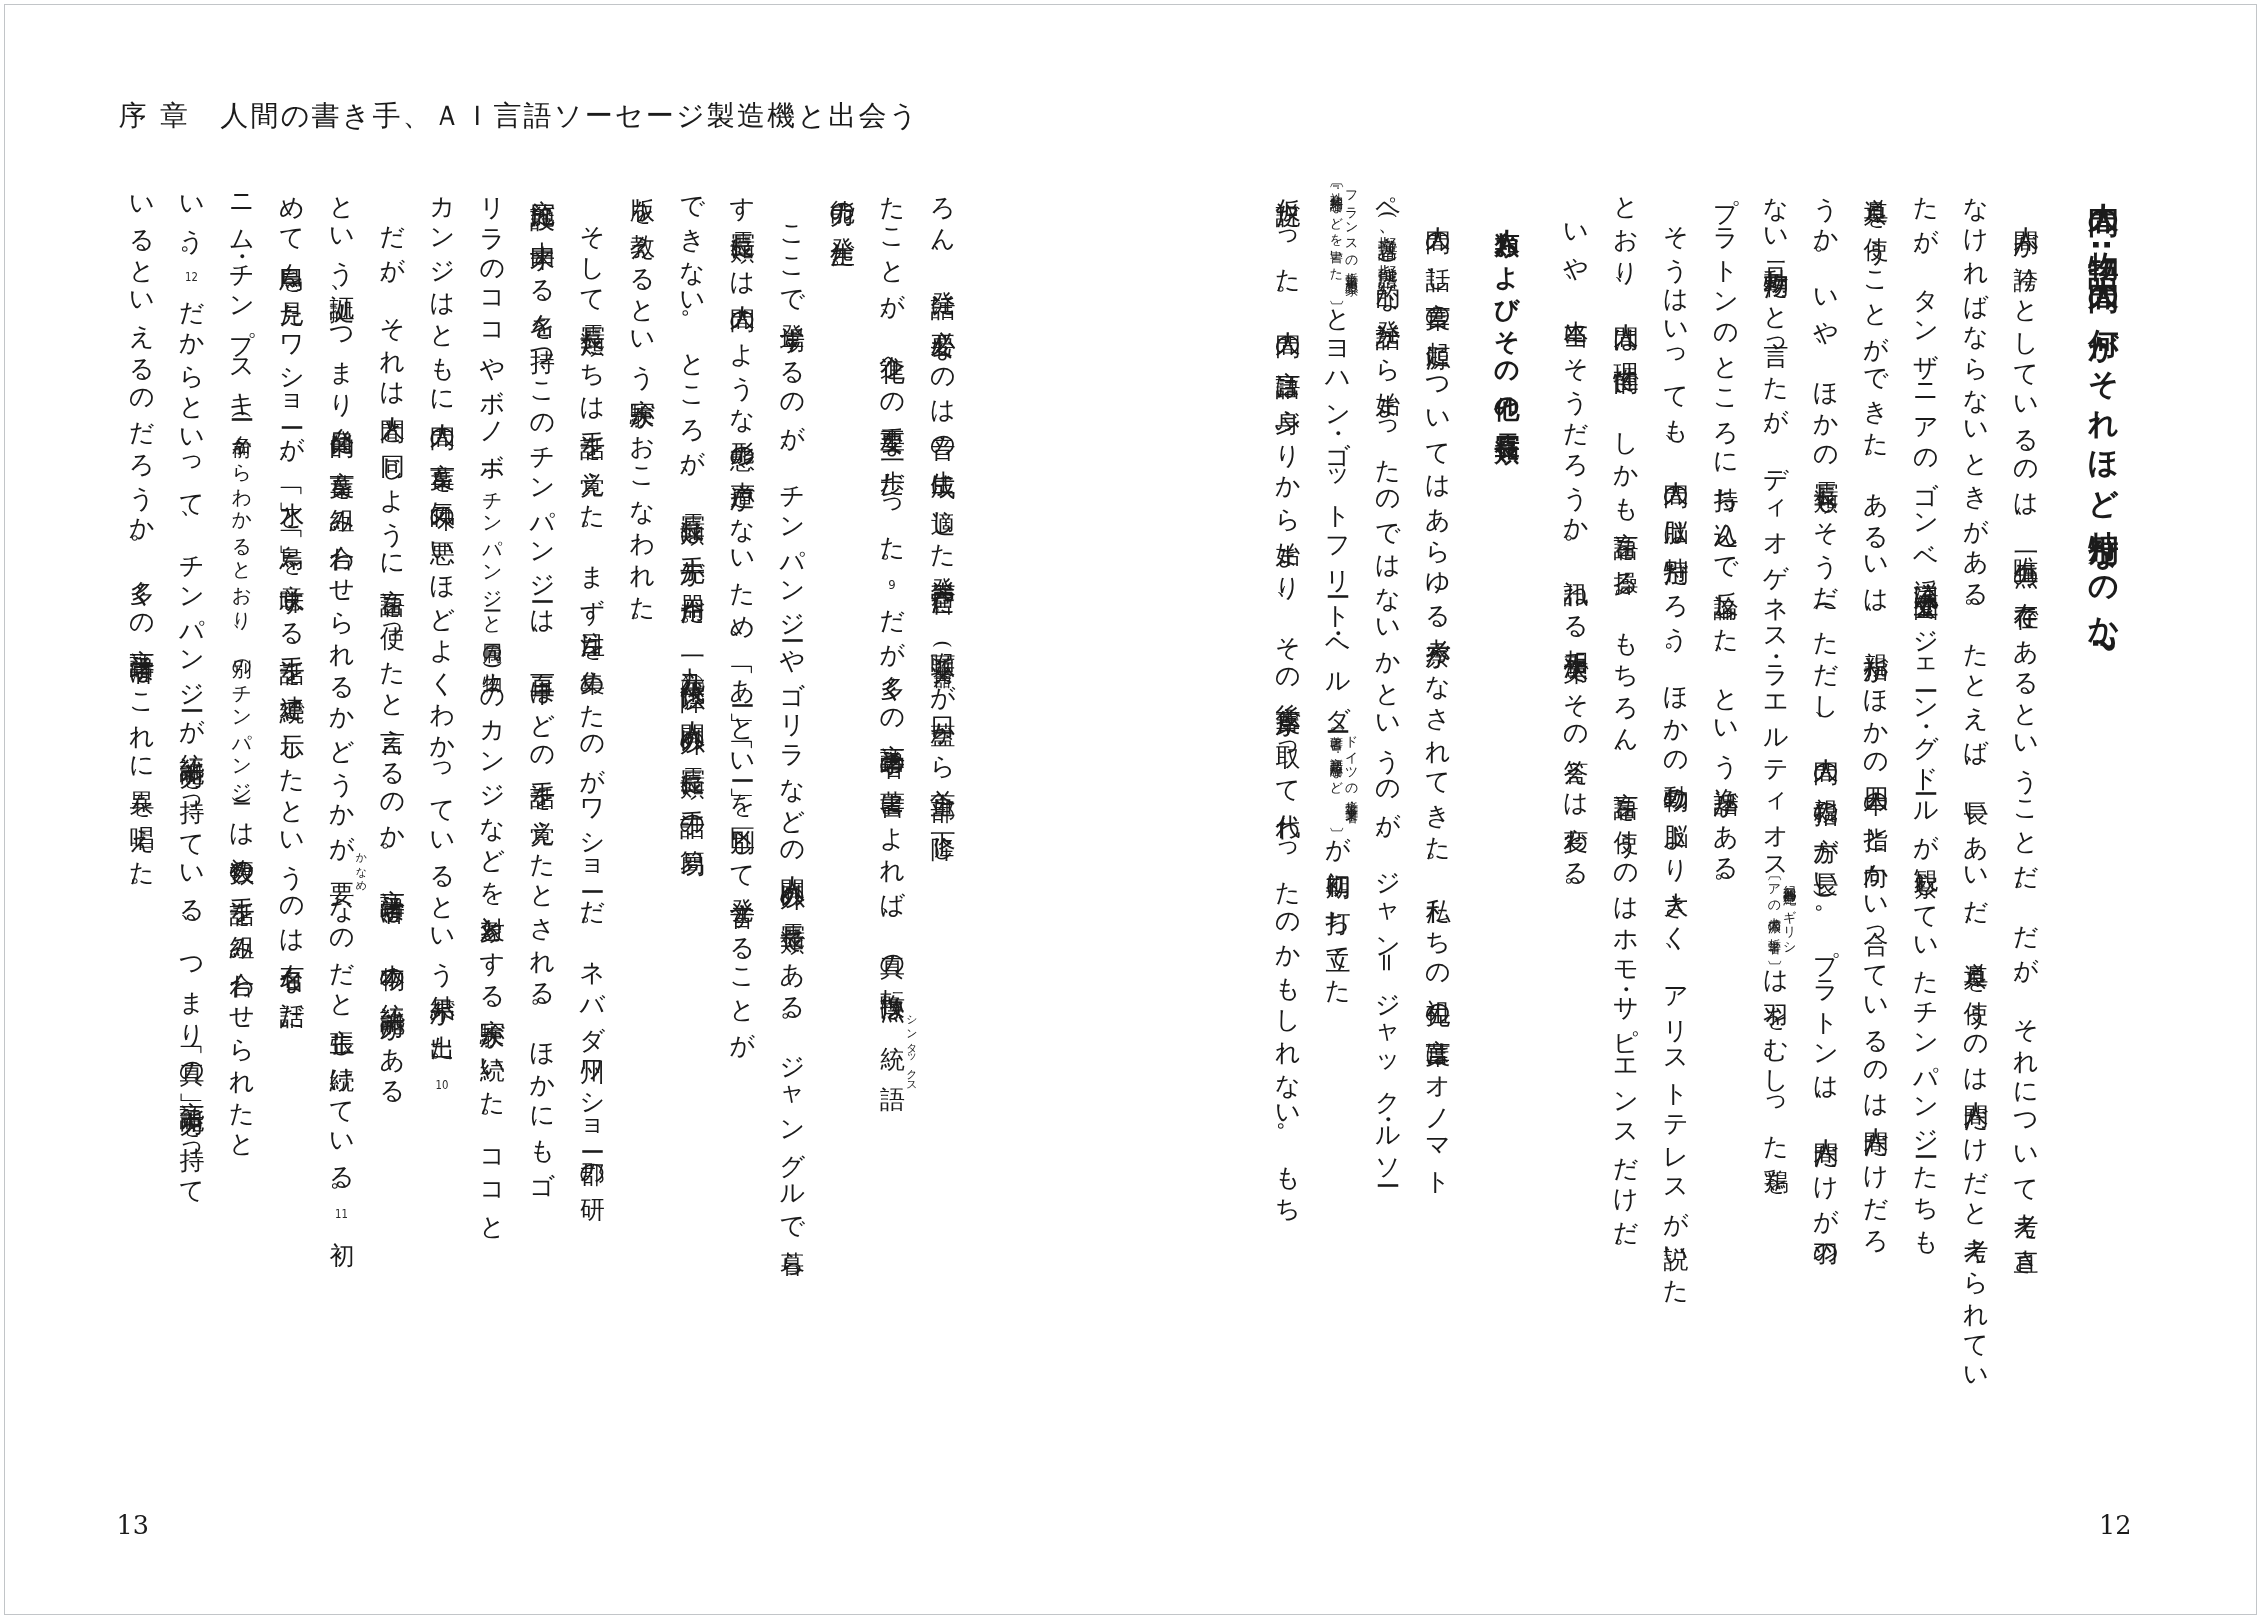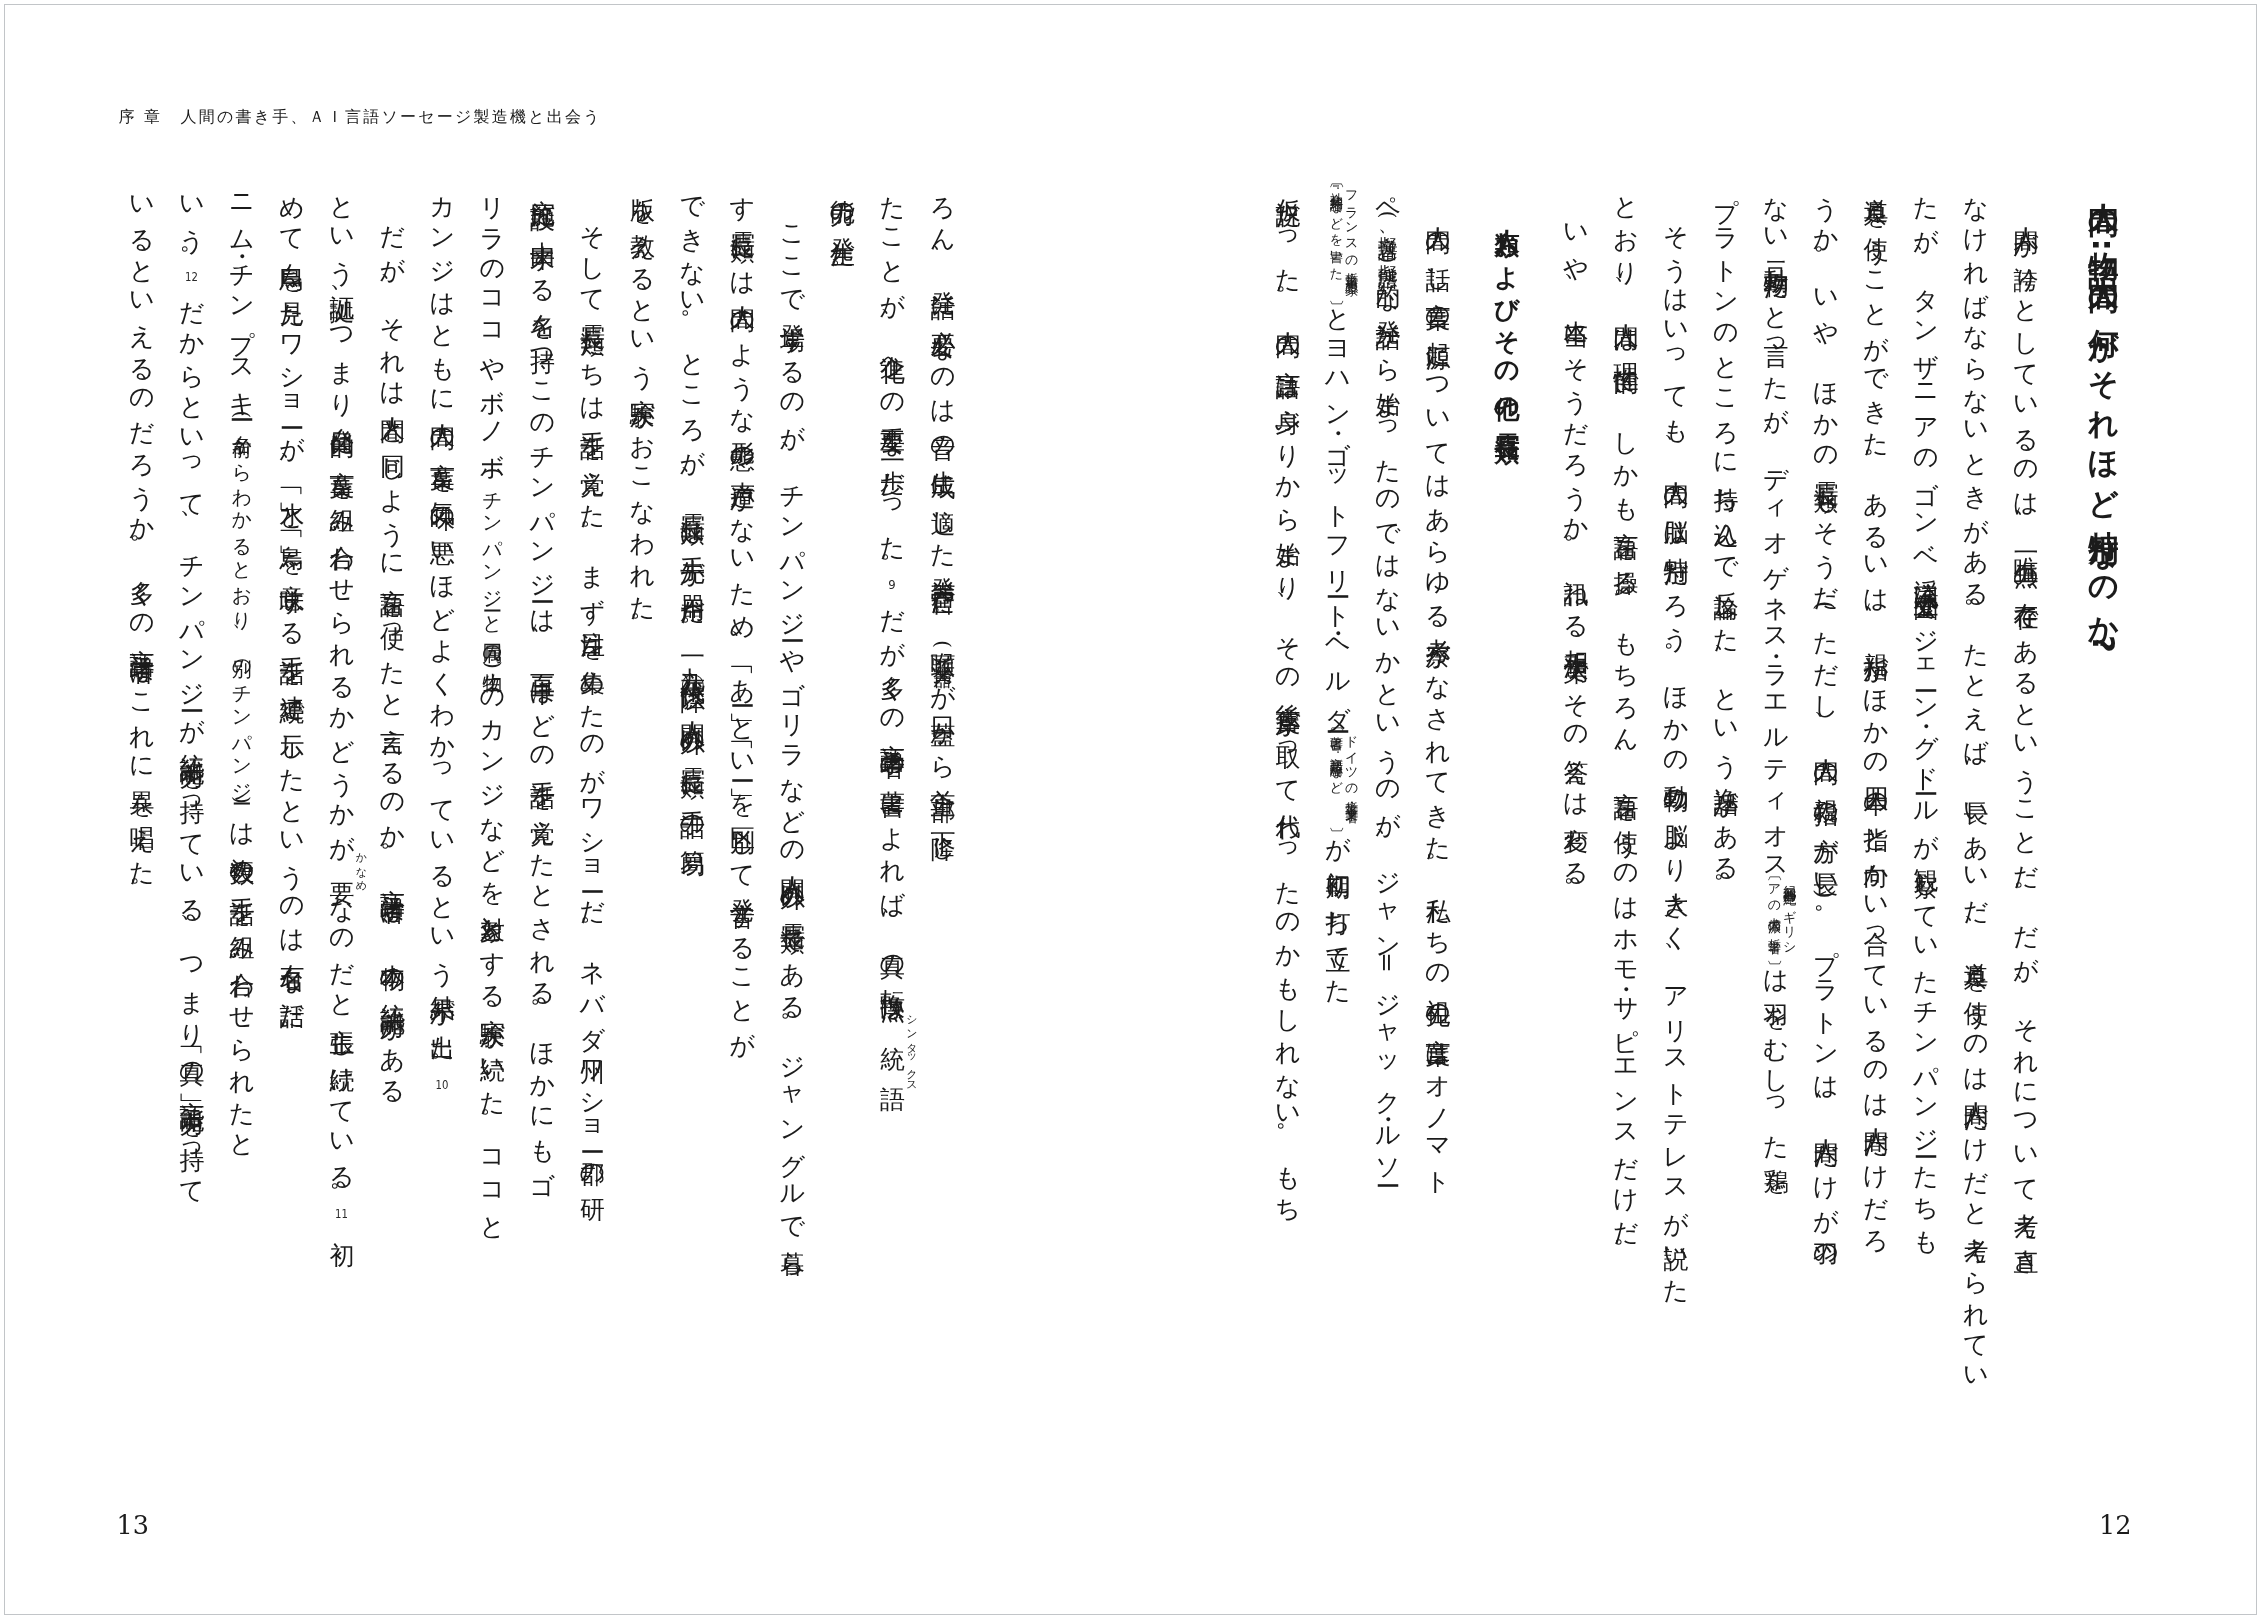--- a/index.html
+++ b/index.html
@@ -31,23 +31,23 @@
     text-combine-upright:all;color:#2a2a2a;
   }
   ruby rt{font-size:11px;letter-spacing:0.7px;}
   .wbody{
     display:inline-block;font-size:13px;line-height:15.3px;letter-spacing:1.5px;
     vertical-align:middle;margin:2.9px 0;white-space:nowrap;
   }
   .wline{display:block;}
   .wbracket{font-size:15.3px;letter-spacing:0;}
   .running-header{
-    position:absolute;left:114px;top:102px;
+    position:absolute;left:114px;top:92px;
     font-family:"DejaVu Serif","Liberation Serif",serif;
-    font-size:16px;letter-spacing:2.2px;color:#1b1b1b;
+    font-size:28px;letter-spacing:2.2px;color:#1b1b1b;
   }
   .page-number{
     position:absolute;top:1505px;
     font-family:"DejaVu Serif","Liberation Serif",serif;
     font-size:25.5px;color:#1b1b1b;
   }
   #page-number-right{right:125px;}
   #page-number-left{left:112px;}
 </style>
 </head>

